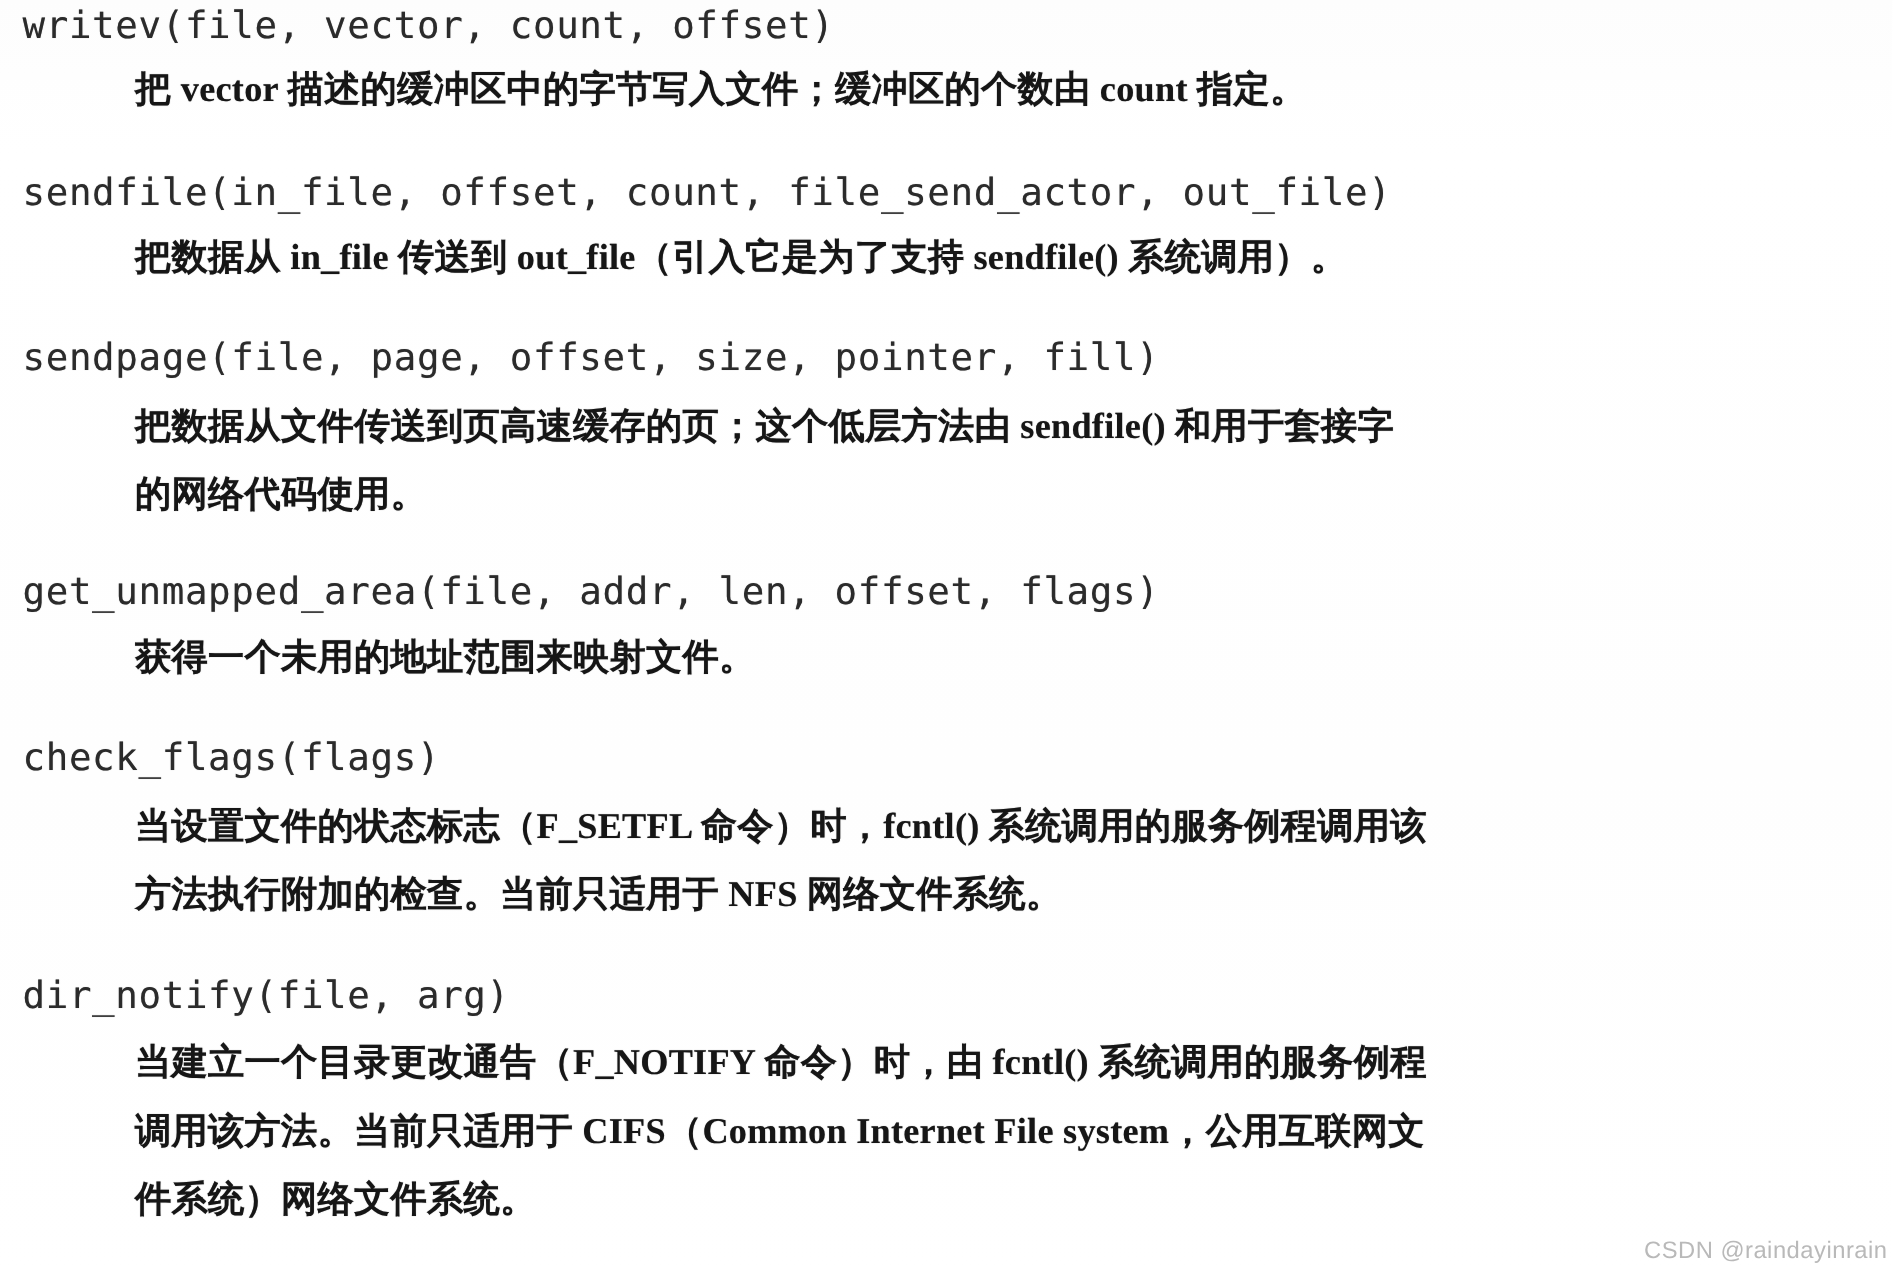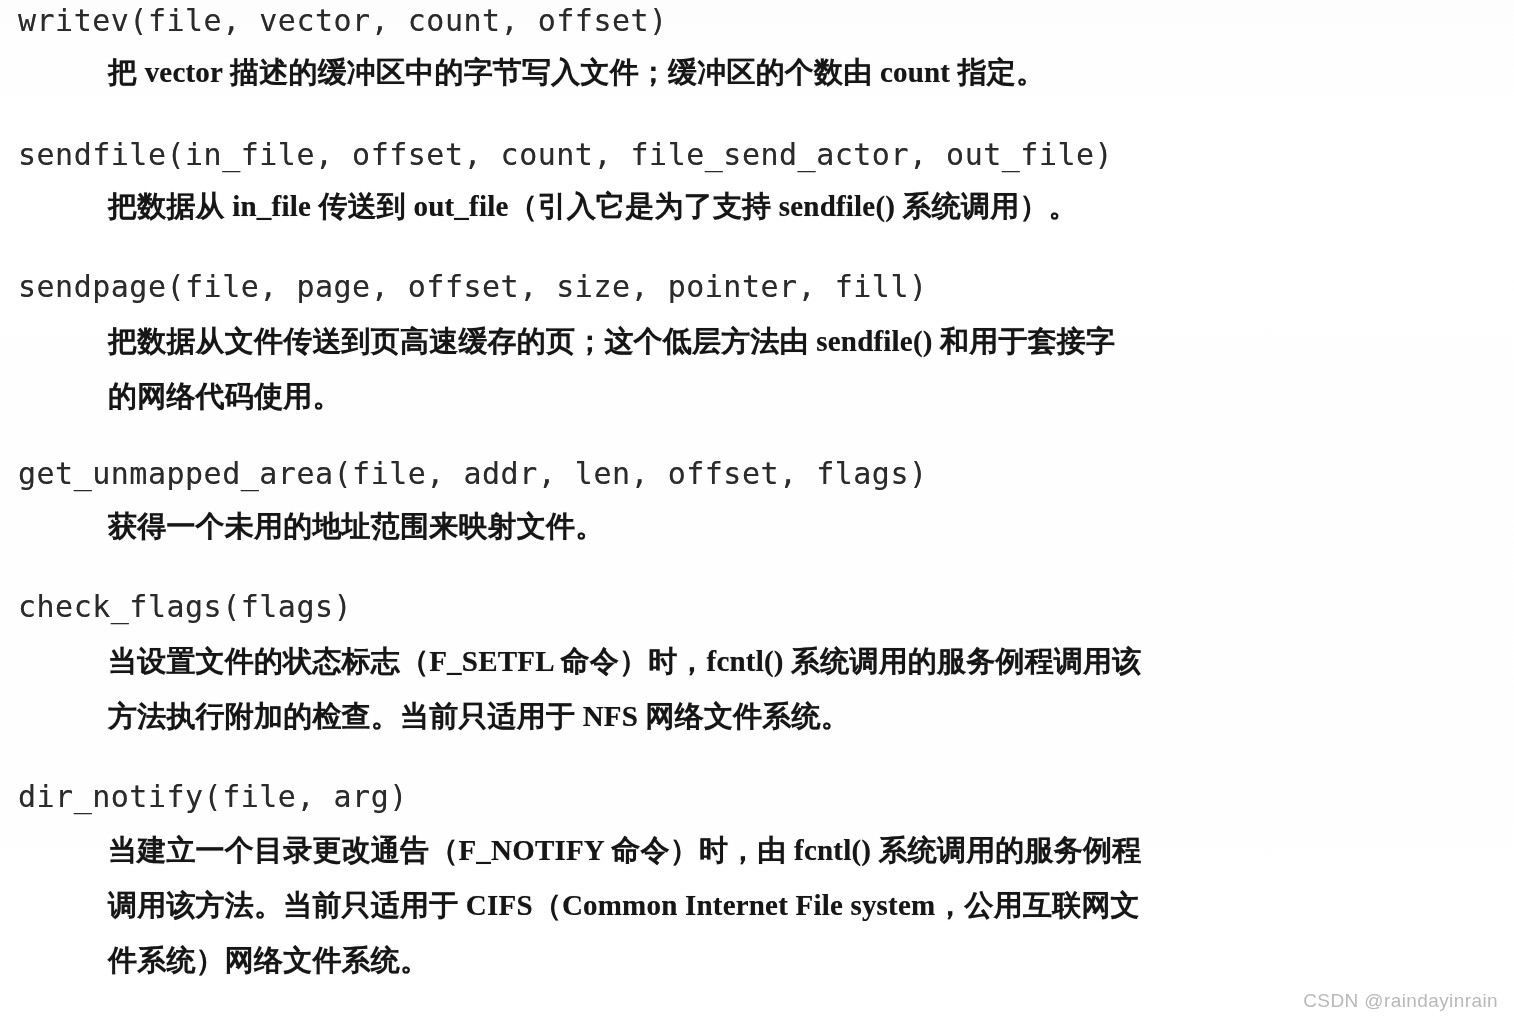--- a/index.html
+++ b/index.html
@@ -63,21 +63,21 @@
   }
 
   .desc .line {
     display: block;
     white-space: pre;
     margin: 0;
   }
 
   .watermark {
     position: absolute;
-    right: 16px;
+    right: 4px;
     bottom: 10px;
     font-family: "Liberation Sans", "DejaVu Sans", sans-serif;
     font-size: 19px;
     color: #b9b9b9;
     letter-spacing: 0.4px;
     white-space: pre;
   }
 
   
   .r0 { position:absolute; left:0; top:6px;   width:1514px; }

